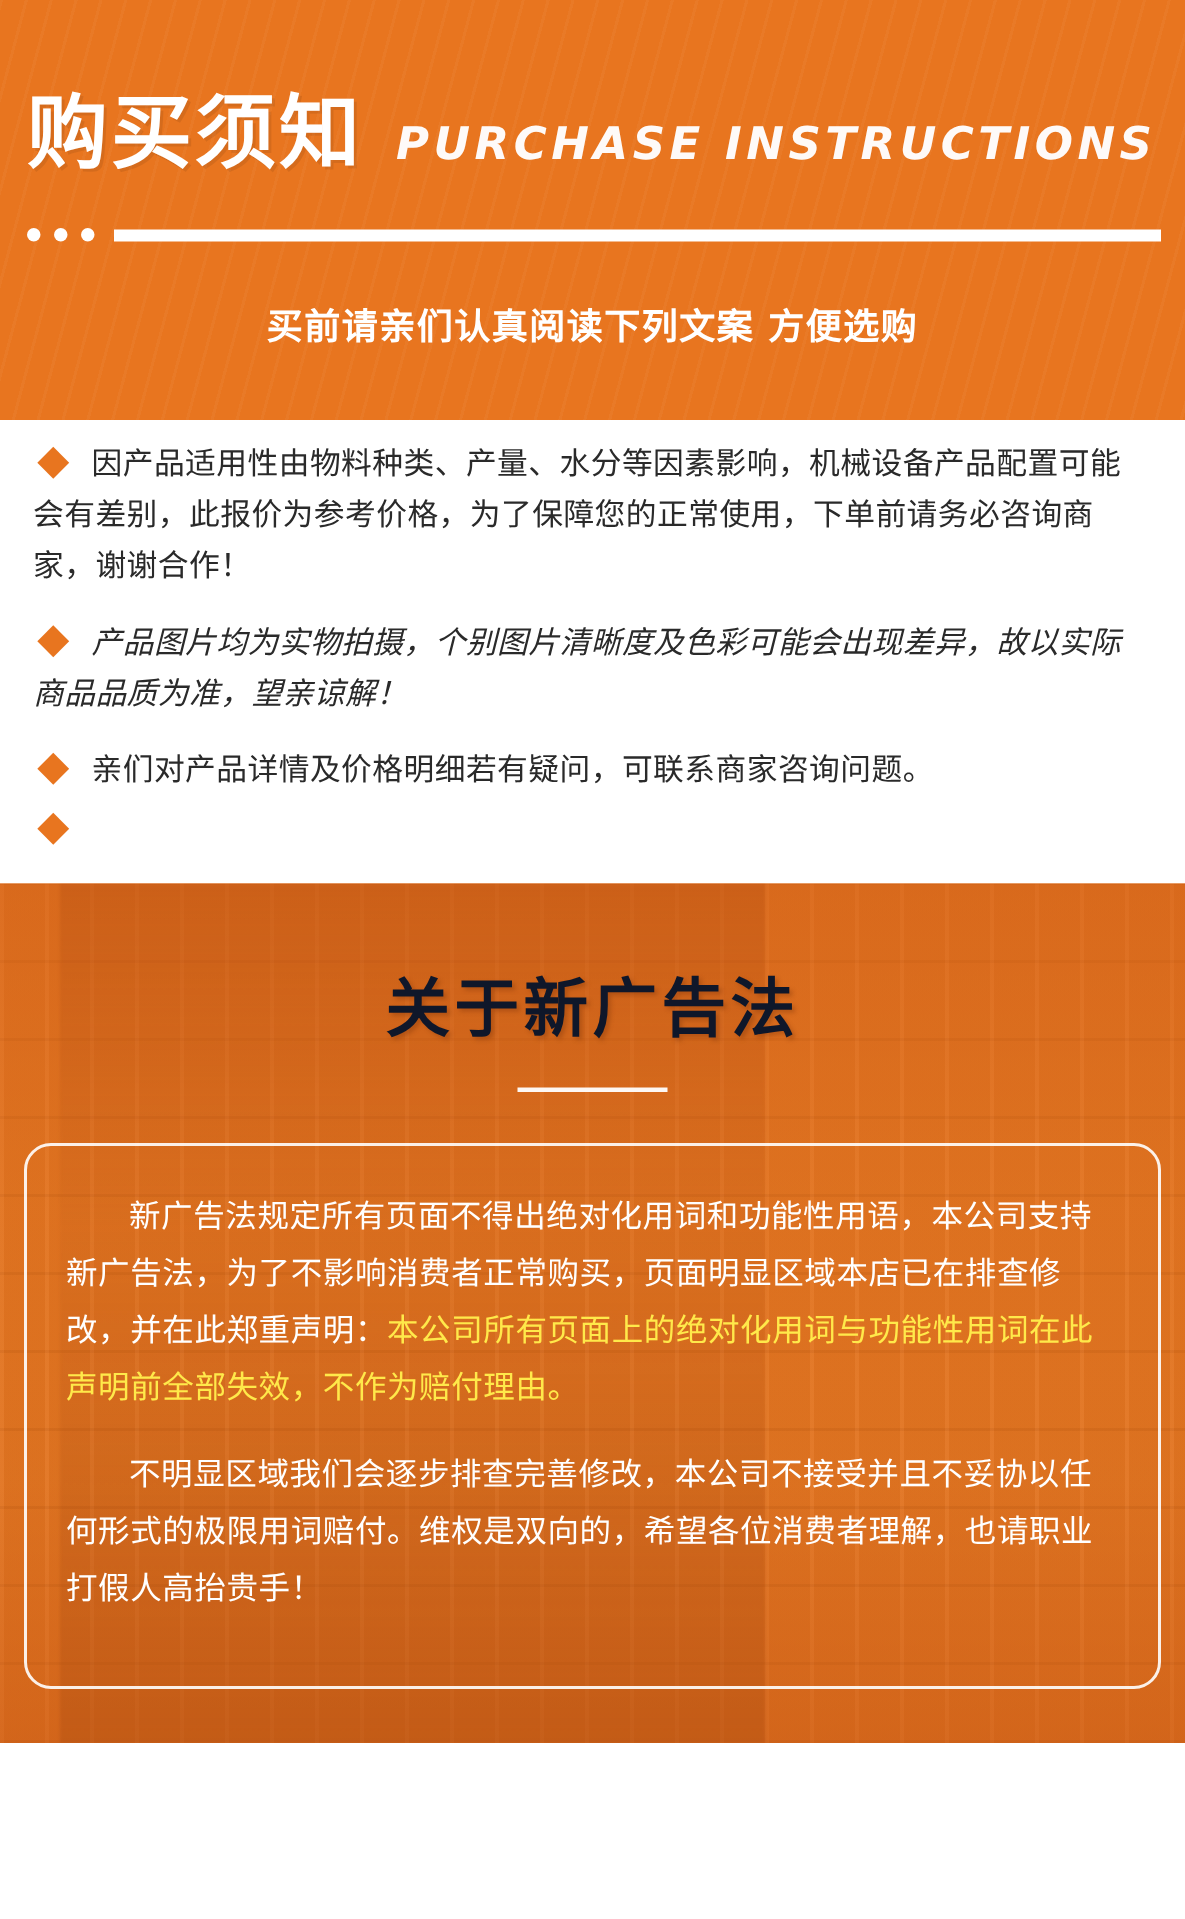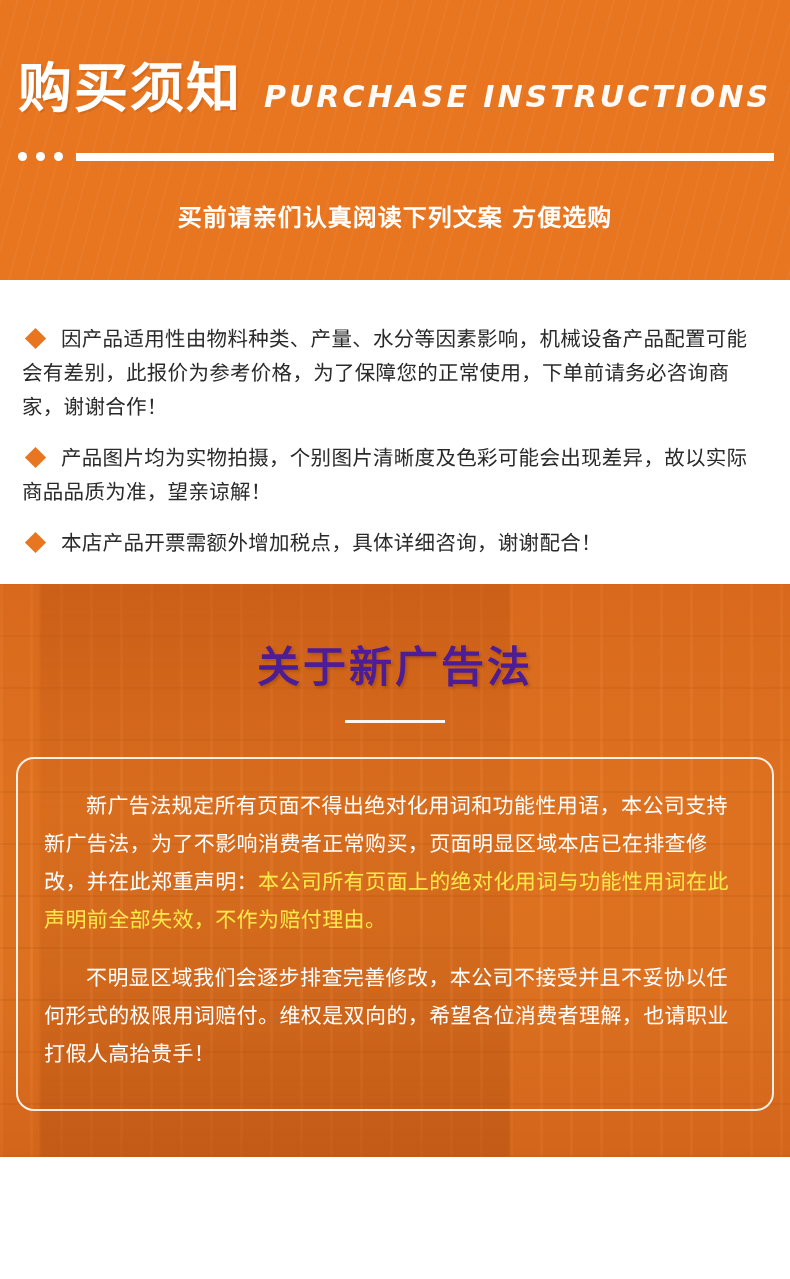--- a/index.html
+++ b/index.html
@@ -109,21 +109,21 @@
     font-size: 24px;
     font-weight: bold;
     color: #ffffff;
     letter-spacing: 1px;
   }
 
   
   .notice {
     position: relative;
     width: 783px;
-    padding: 42px 22px 24px 22px;
+    padding: 12px 22px 24px 22px;
     box-sizing: border-box;
     background: #ffffff;
   }
   .notice-item {
     position: relative;
     display: block;
     padding-left: 0;
     margin-bottom: 17px;
   }
   .notice-item:last-child { margin-bottom: 0; }
@@ -141,20 +141,21 @@
     top: -3px;
   }
   .notice-text {
     font-family: "DejaVu Sans", "Liberation Sans", sans-serif;
     font-size: 20.5px;
     line-height: 34px;
     color: #2a2a2a;
     letter-spacing: 0.3px;
   }
   .notice-text.italicish {
+    font-style: italic;
   }
   .notice-line {
     display: inline;
   }
 
   
   .adlaw {
     position: relative;
     width: 790px;
     height: 573px;
@@ -185,39 +186,39 @@
     filter: blur(1px);
   }
 
   .adlaw-title {
     position: relative;
     text-align: center;
     padding-top: 48px;
     font-family: "DejaVu Sans", "Liberation Sans", sans-serif;
     font-size: 43px;
     font-weight: bold;
-    color: #4c1d95;
+    color: #0f172a;
     letter-spacing: 3px;
     text-shadow: 2px 2px 3px rgba(120,50,10,0.35);
   }
   .adlaw-divider {
     position: relative;
     margin: 26px auto 0 auto;
     width: 100px;
     height: 3px;
     background: #ffffff;
     opacity: 0.95;
   }
 
   .adlaw-box {
     position: relative;
     margin: 34px 16px 0 16px;
     border: 2px solid rgba(255,255,255,0.9);
     border-radius: 18px;
-    padding: 28px 26px 20px 26px;
+    padding: 28px 26px 30px 26px;
     box-sizing: border-box;
     min-height: 330px;
   }
   .adlaw-p {
     font-family: "DejaVu Sans", "Liberation Sans", sans-serif;
     font-size: 21px;
     line-height: 38px;
     color: #ffffff;
     text-indent: 42px;
     letter-spacing: 0.4px;
@@ -252,24 +253,27 @@
   <div class="notice">
 
     <div class="notice-item">
       <span class="diamond"></span><span class="notice-text notice-line">因产品适用性由物料种类、产量、水分等因素影响，机械设备产品配置可能会有差别，此报价为参考价格，为了保障您的正常使用，下单前请务必咨询商家，谢谢合作！</span>
     </div>
 
     <div class="notice-item">
       <span class="diamond"></span><span class="notice-text notice-line italicish">产品图片均为实物拍摄，个别图片清晰度及色彩可能会出现差异，故以实际商品品质为准，望亲谅解！</span>
     </div>
 
-
-
-    <div class="notice-item">
-      <span class="diamond"></span><span class="notice-text notice-line">本店产品开票需额外增加税点，具体详细咨询，谢谢配合！</span>
+    <div class="notice-item">
+      <span class="diamond"></span><span class="notice-text notice-line">亲们对产品详情及价格明细若有疑问，可联系商家咨询问题。</span>
+    </div>
+
+
+    <div class="notice-item">
+      <span class="diamond"></span>
     </div>
 
   </div>
 
   <div class="adlaw">
     <div class="adlaw-bg"></div>
 
     <div class="adlaw-title">关于新广告法</div>
     <div class="adlaw-divider"></div>
 

